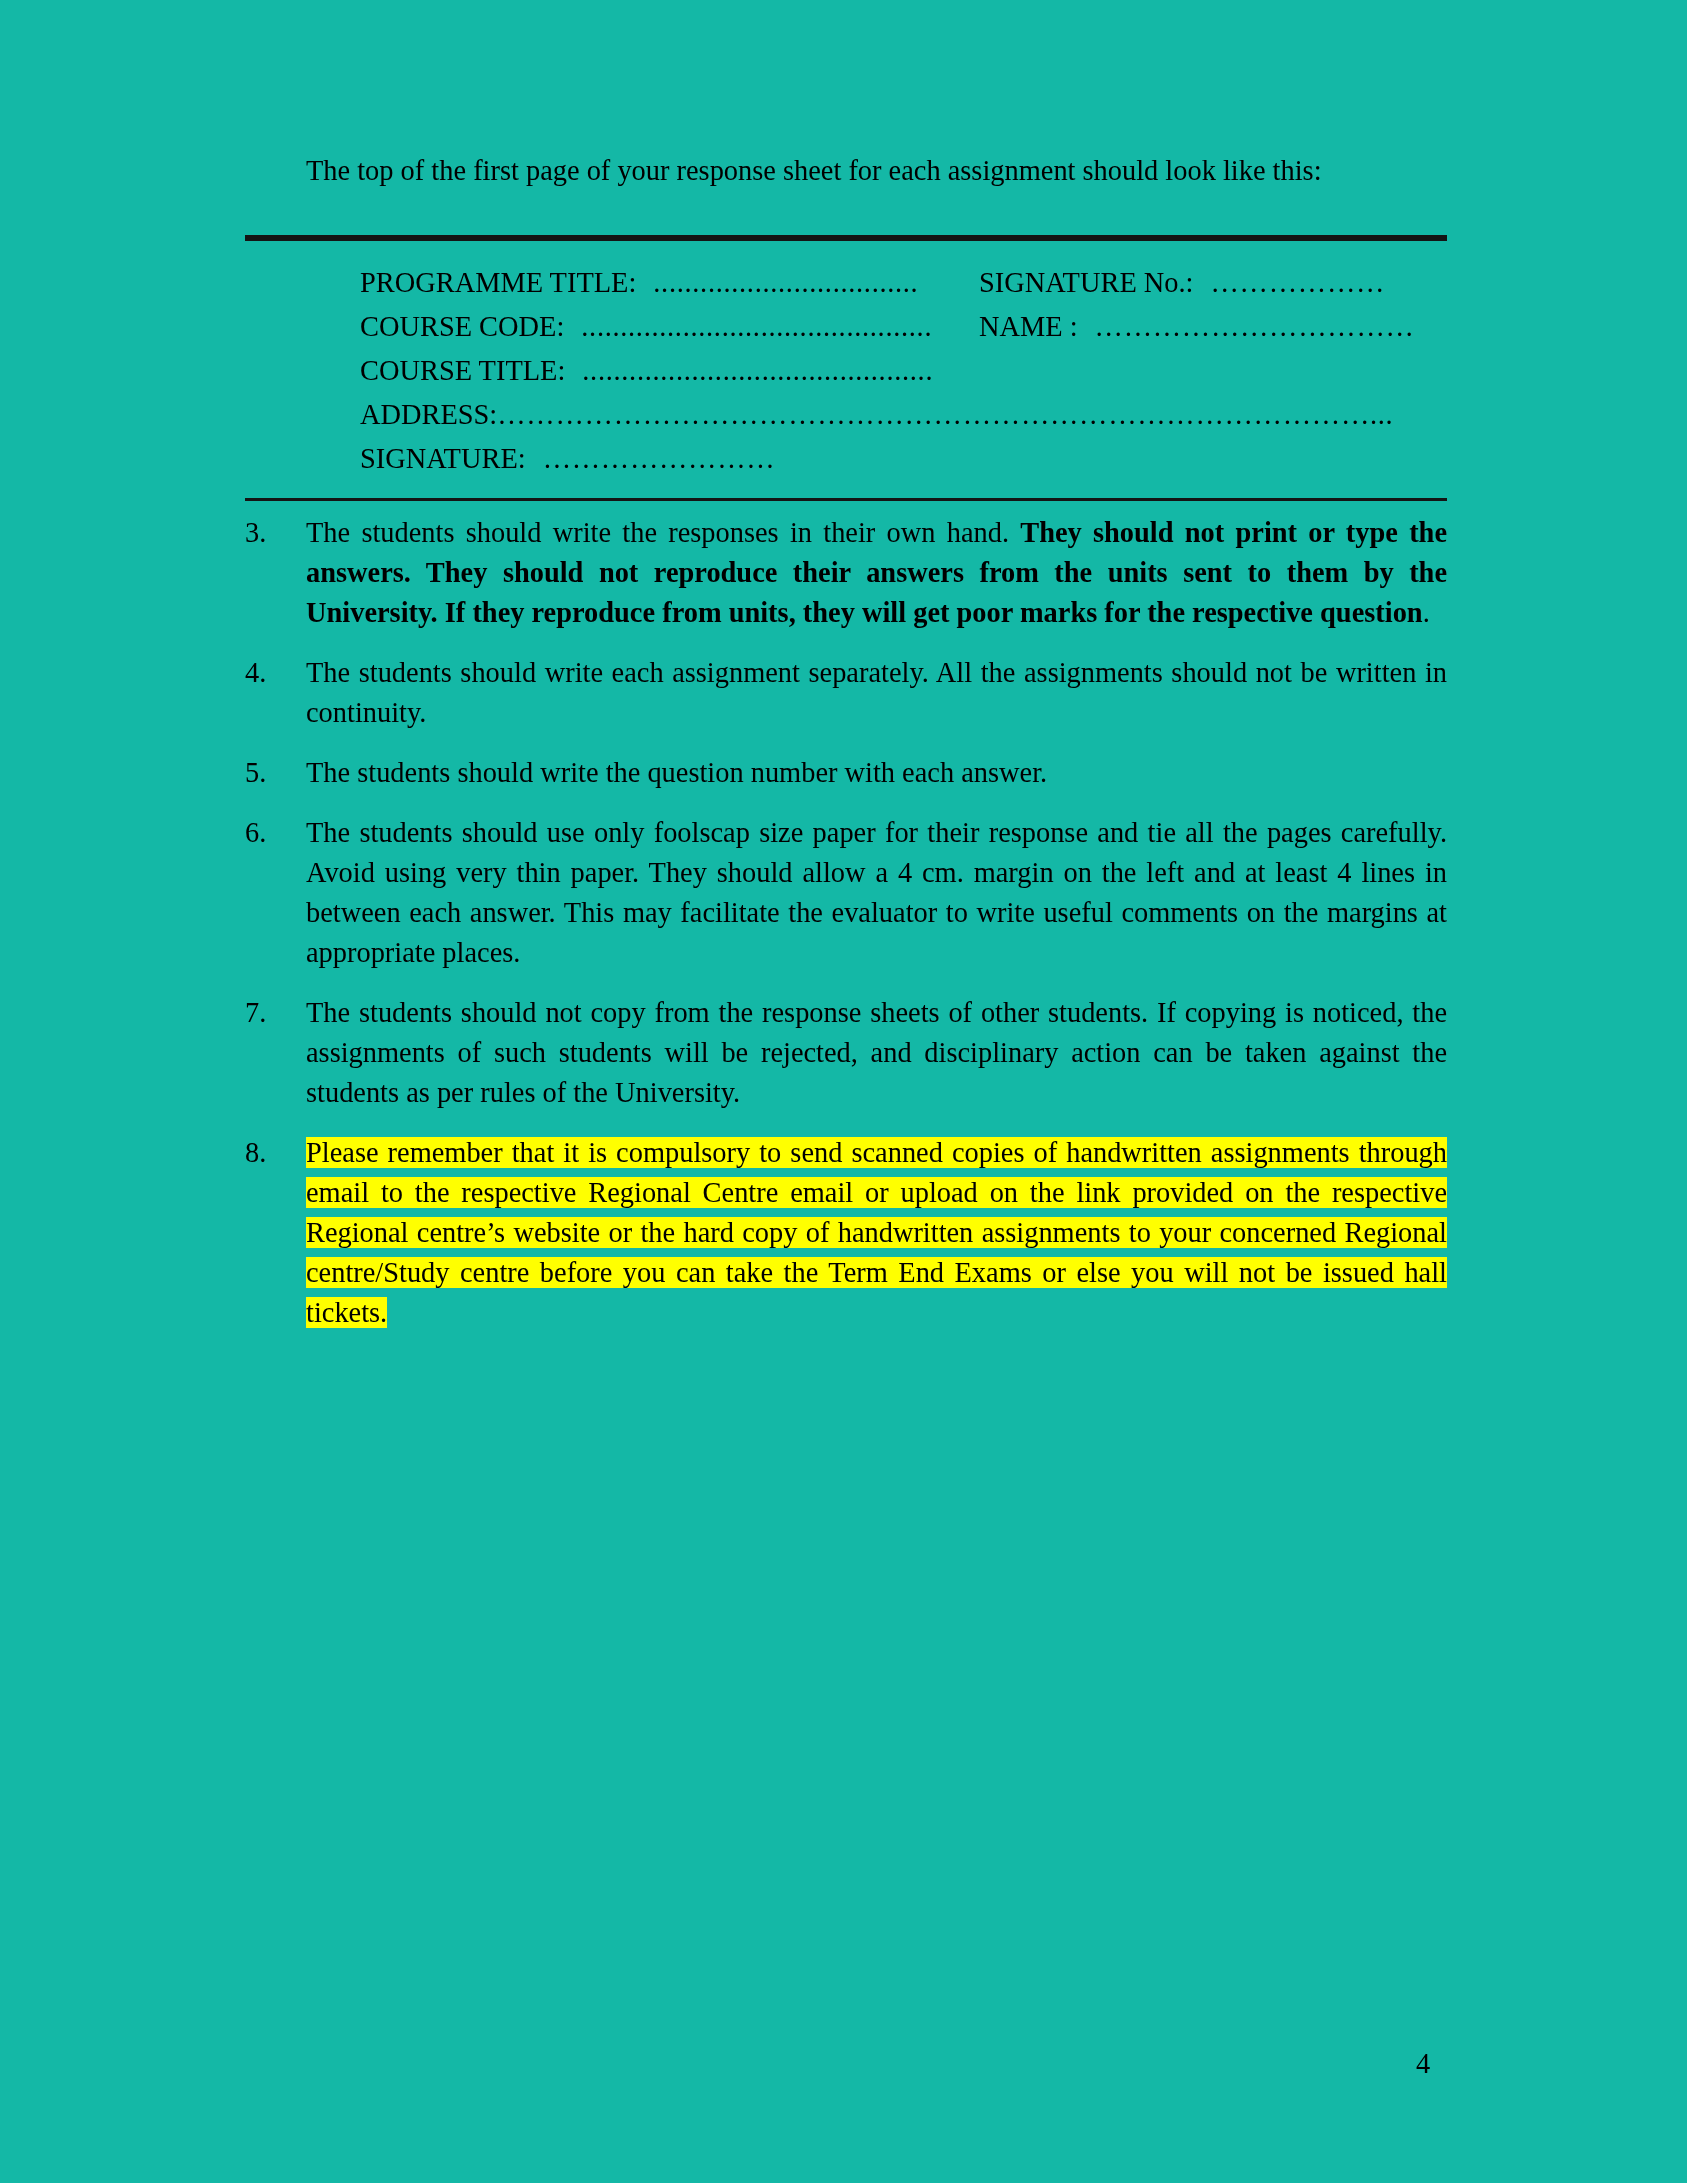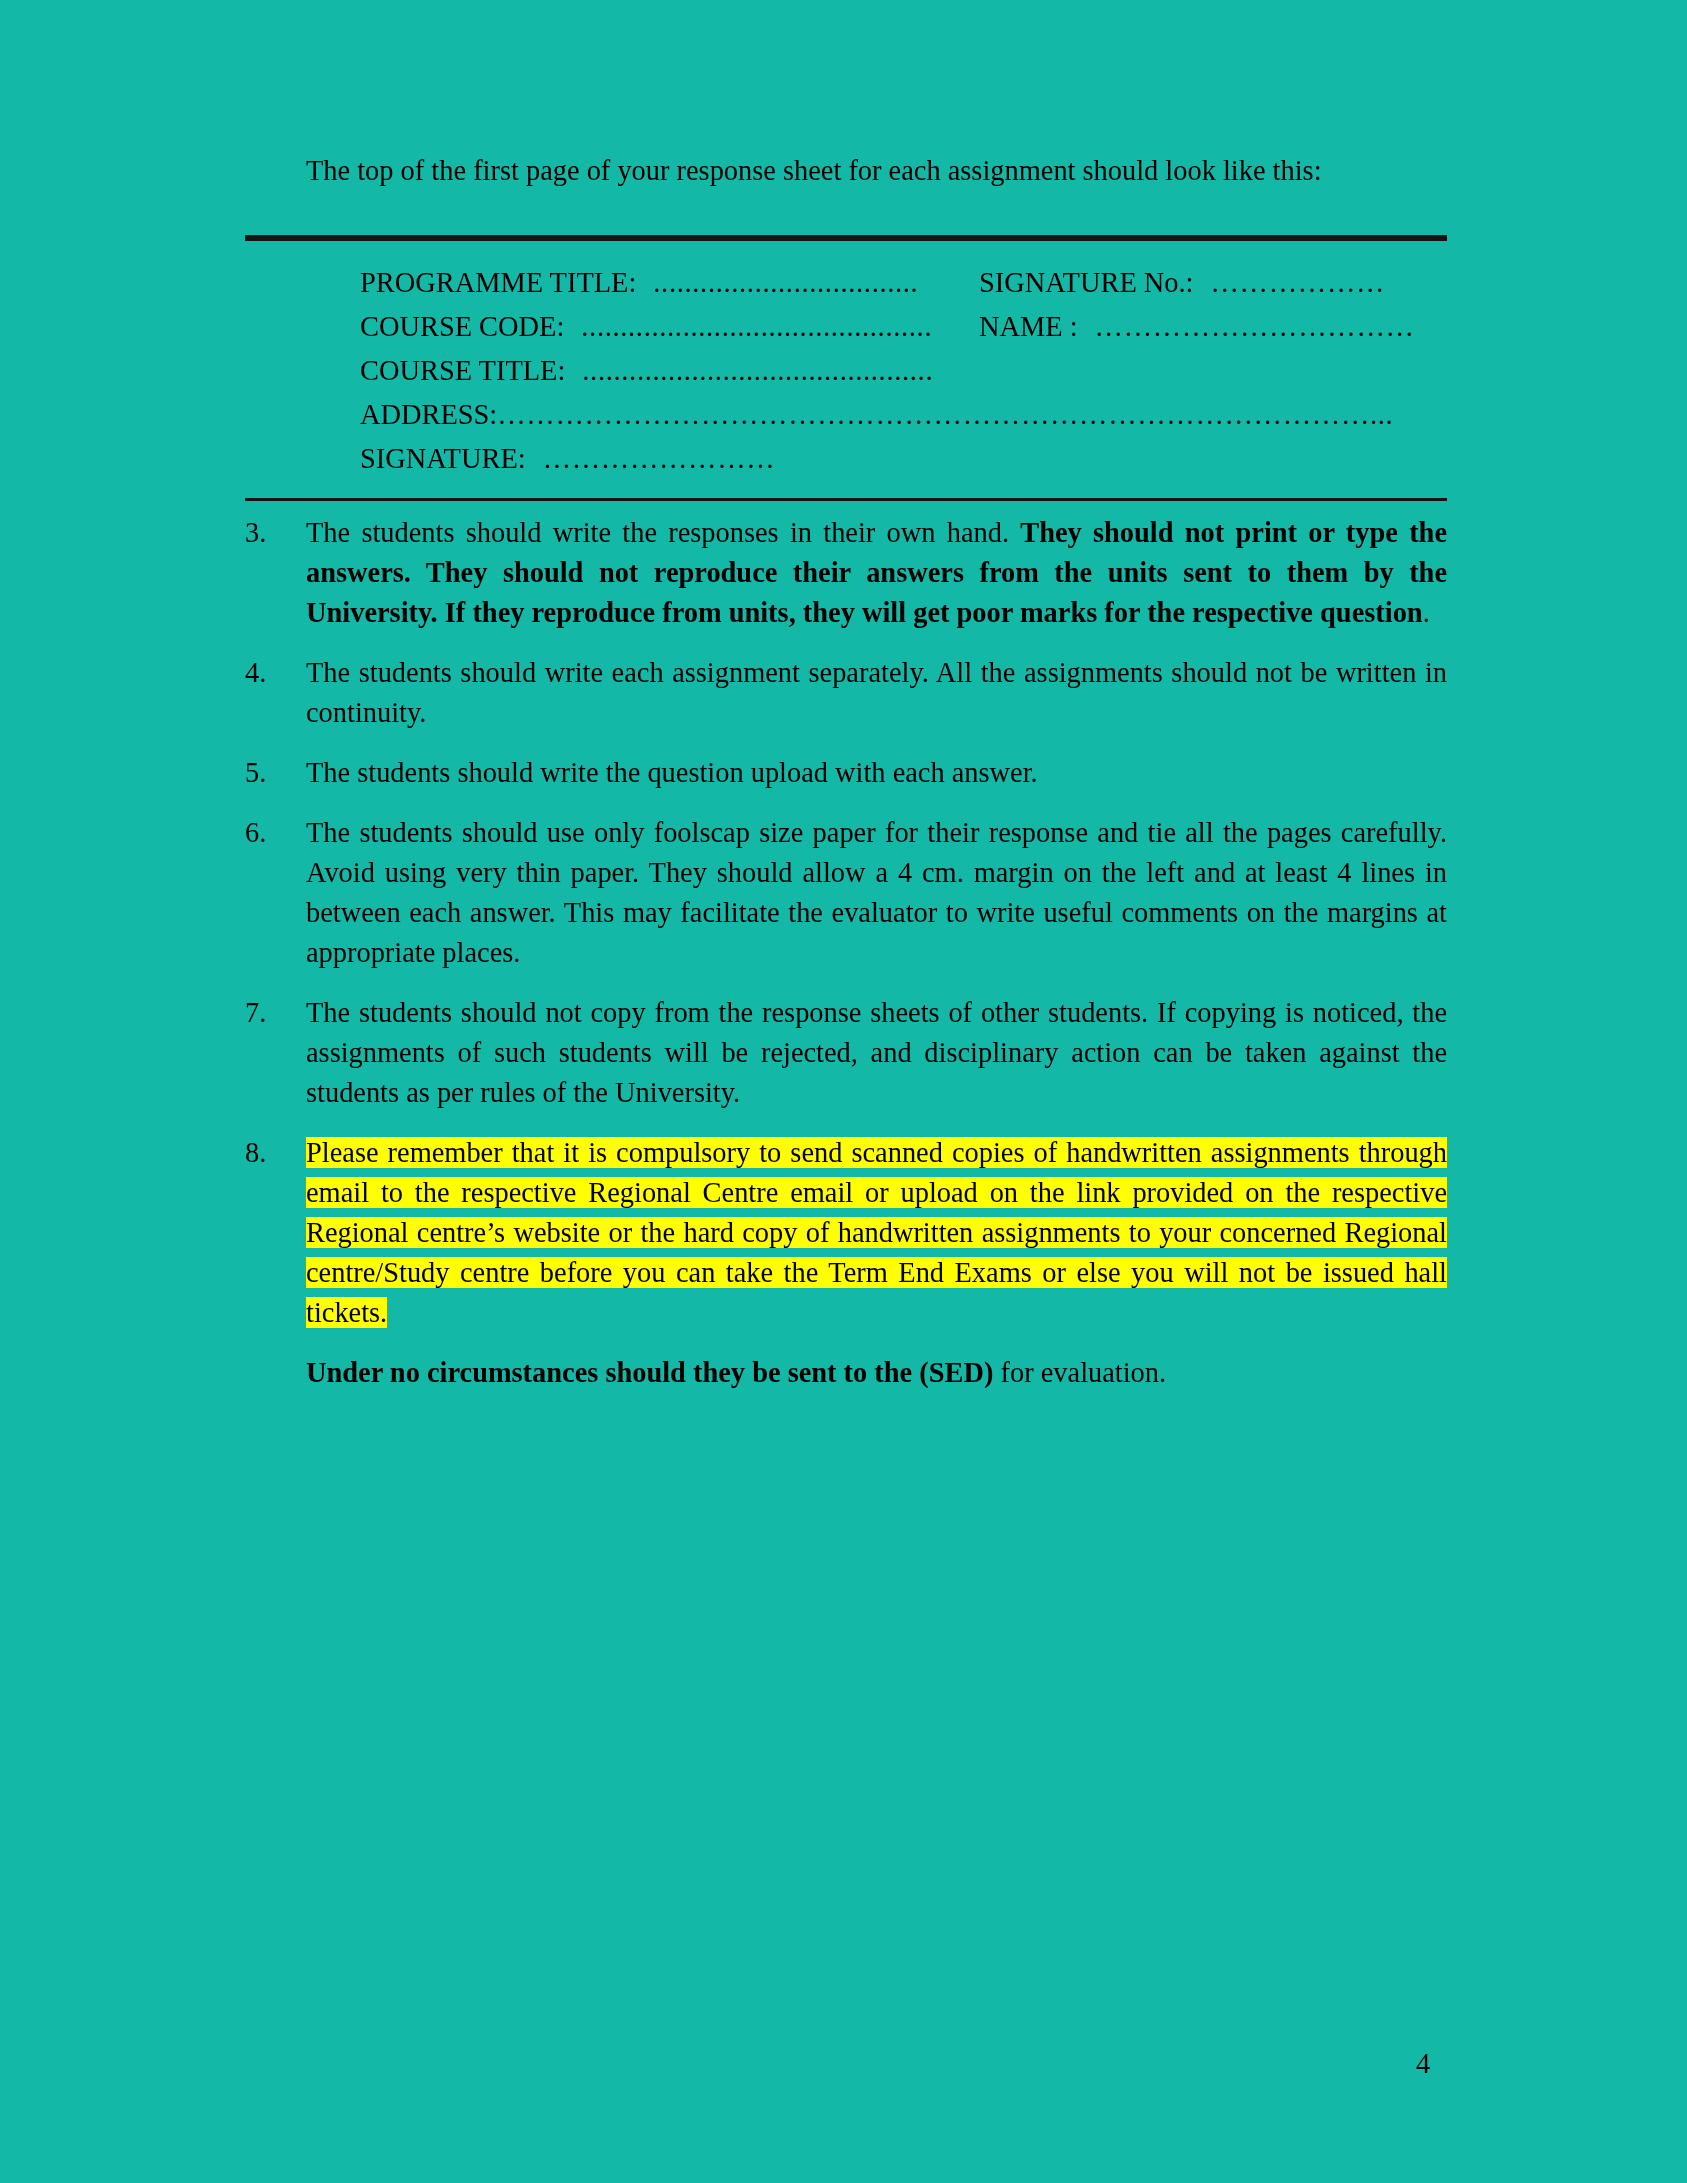--- a/index.html
+++ b/index.html
@@ -84,38 +84,37 @@
     <div class="txt"><span>The students should write the responses in their own hand. </span><b>They should not print or type the answers.  They should not reproduce their answers from the units sent to them by the University.  If they reproduce from units, they will get poor marks for the respective question</b><span>.</span></div>
   </div>
 
   <div class="item">
     <div class="num">4.</div>
     <div class="txt"><span>The students should write each assignment separately.  All the assignments should not be written in continuity.</span></div>
   </div>
 
   <div class="item">
     <div class="num">5.</div>
-    <div class="txt"><span>The students should write the question upload with each answer.</span></div>
+    <div class="txt"><span>The students should write the question number with each answer.</span></div>
   </div>
 
   <div class="item">
     <div class="num">6.</div>
     <div class="txt"><span>The students should use only foolscap size paper for their response and tie all the pages carefully.  Avoid using very thin paper.  They should allow a 4 cm. margin on the left and at least 4 lines in between each answer.  This may facilitate the evaluator to write useful comments on the margins at appropriate places.</span></div>
   </div>
 
   <div class="item">
     <div class="num">7.</div>
     <div class="txt"><span>The students should not copy from the response sheets of other students.  If copying is noticed, the assignments of such students will be rejected, and disciplinary action can be taken against the students as per rules of the University.</span></div>
   </div>
 
   <div class="item">
     <div class="num">8.</div>
     <div class="txt"><span class="hl" style="background: rgb(255, 255, 0);"><span>Please remember that it is compulsory to send scanned copies of handwritten assignments through email to the respective Regional Centre email or upload on the link provided on the respective Regional centre’s website or the hard copy of handwritten assignments to your concerned Regional centre/Study centre before you can take the Term End Exams or else you will not be issued hall tickets.</span></span></div>
   </div>
 </div>
 
-    <p class="closing"><b>Under no circumstances should they be sent to the (SED)</b><span> for evaluation.</span></p>
 
   </div>
 
   <div class="page-number">4</div>
 </div>
 
 
 </body></html>

